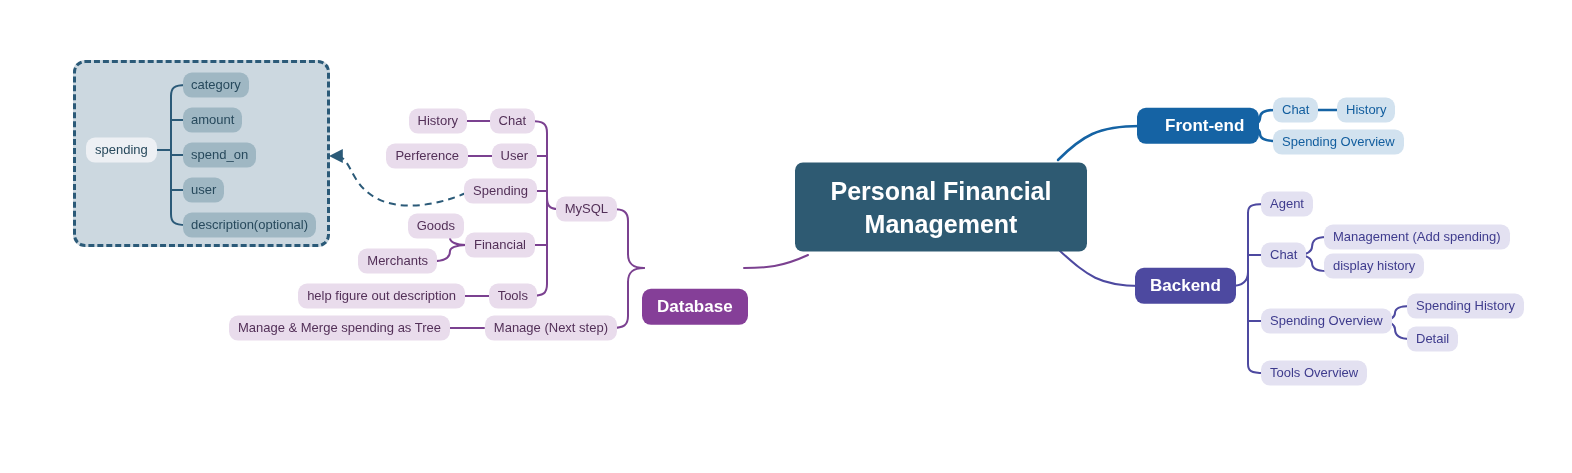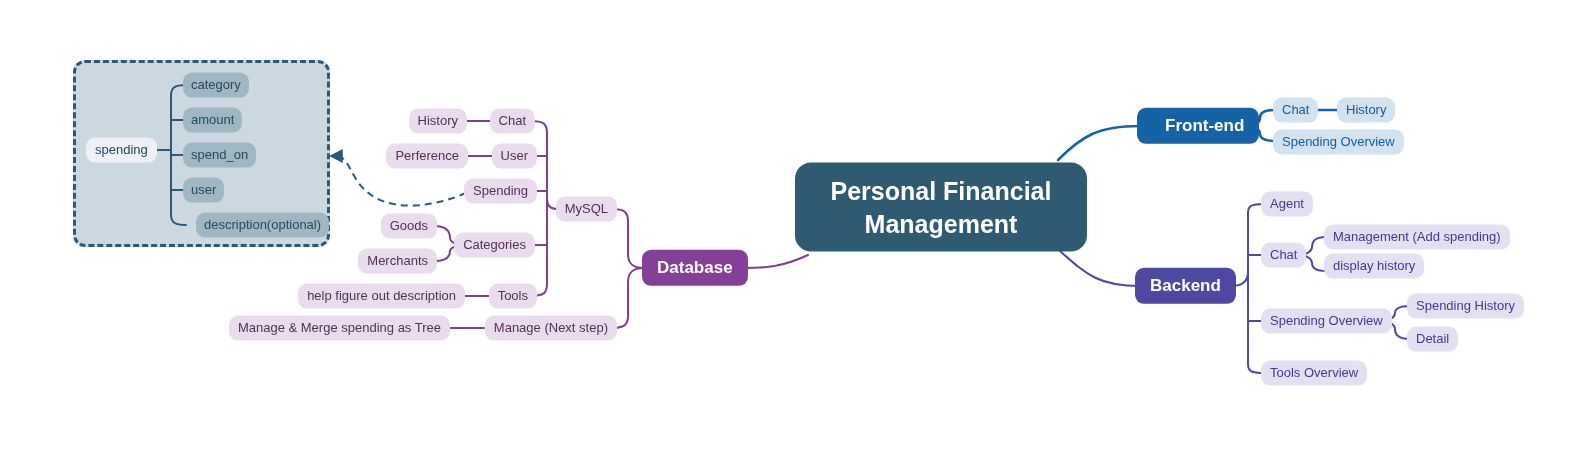--- a/index.html
+++ b/index.html
@@ -17,27 +17,27 @@
   }
   .pill-db{background:#e9dcec;color:#533058;}
   .pill-fe{background:#d2e2ef;color:#115d9e;}
   .pill-be{background:#e3e1f1;color:#3e3b8d;}
   .pill-box{background:#9fb7c3;color:#27495c;padding:4px 8px;}
   .pill-root{background:#edf0f4;color:#27495c;}
   .branch{
     font-weight:bold;color:#ffffff;font-size:17px;line-height:1.2;
     padding:8px 15px;border-radius:9px;
   }
-  .branch-database{background:#853f98;}
+  .branch-database{background:#853f98;margin-top:39px;}
   .branch-frontend{background:#1563a4;padding-left:28px;}
   .branch-backend{background:#4d49a0;}
   .central{
     background:#2e5a72;color:#ffffff;font-weight:bold;
     font-size:25px;line-height:1.3;text-align:center;
-    width:292px;padding:12px 0;border-radius:16px;
+    width:292px;padding:12px 0;border-radius:8px;
     white-space:normal;
   }
   .schema-box{
     position:absolute;left:73px;top:60px;width:257px;height:187px;
     background:#ccd8e0;border:3px dashed #2b5a78;border-radius:12px;
     box-sizing:border-box;
   }
 </style>
 </head>
 <body>
@@ -101,31 +101,31 @@
     <path d="M 466 193 C 436 206 400 211 376 198 C 356 187 353 171 346 162 C 343 157 339 156 333 156" fill="none" stroke="#2b5a78" stroke-width="2" stroke-dasharray="7 5" marker-end="url(#arrowTeal)"></path>
   </svg>
 
   <div class="node central" style="left:795px;top:207px">Personal Financial Management</div>
 
   <div class="node pill pill-root" style="left:86px;top:150px">spending</div>
   <div class="node pill pill-box" style="left:183px;top:85px">category</div>
   <div class="node pill pill-box" style="left:183px;top:120px">amount</div>
   <div class="node pill pill-box" style="left:183px;top:155px">spend_on</div>
   <div class="node pill pill-box" style="left:183px;top:190px">user</div>
-  <div class="node pill pill-box" style="left:196px;top:225px">description(optional)</div>
+  <div class="node pill pill-box" style="left:183px;top:225px">description(optional)</div>
 
   <div class="node branch branch-database" style="left:642px;top:268px">Database</div>
   <div class="node pill pill-db" style="right:955px;top:209px">MySQL</div>
   <div class="node pill pill-db" style="right:1037px;top:121px">Chat</div>
   <div class="node pill pill-db" style="right:1105px;top:121px">History</div>
   <div class="node pill pill-db" style="right:1035px;top:156px">User</div>
   <div class="node pill pill-db" style="right:1104px;top:156px">Perference</div>
   <div class="node pill pill-db" style="right:1035px;top:191px">Spending</div>
-  <div class="node pill pill-db" style="right:1037px;top:245px">Categories</div>
-  <div class="node pill pill-db" style="right:1135px;top:226px">Goods</div>
+  <div class="node pill pill-db" style="right:1037px;top:245px">Financial</div>
+  <div class="node pill pill-db" style="right:1108px;top:226px">Goods</div>
   <div class="node pill pill-db" style="right:1135px;top:261px">Merchants</div>
   <div class="node pill pill-db" style="right:1035px;top:296px">Tools</div>
   <div class="node pill pill-db" style="right:1107px;top:296px">help figure out description</div>
   <div class="node pill pill-db" style="right:955px;top:328px">Manage (Next step)</div>
   <div class="node pill pill-db" style="right:1122px;top:328px">Manage &amp; Merge spending as Tree</div>
 
   <div class="node branch branch-frontend" style="left:1137px;top:126px">Front-end</div>
   <div class="node pill pill-fe" style="left:1273px;top:110px">Chat</div>
   <div class="node pill pill-fe" style="left:1337px;top:110px">History</div>
   <div class="node pill pill-fe" style="left:1273px;top:142px">Spending Overview</div>

